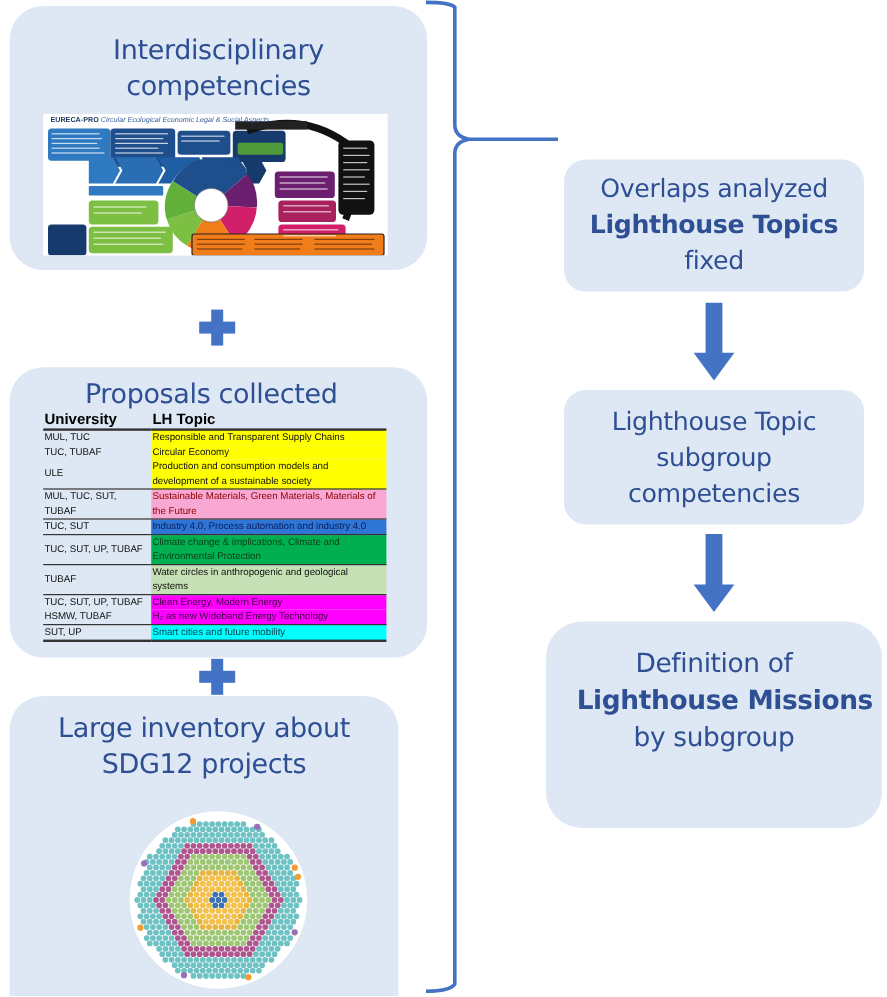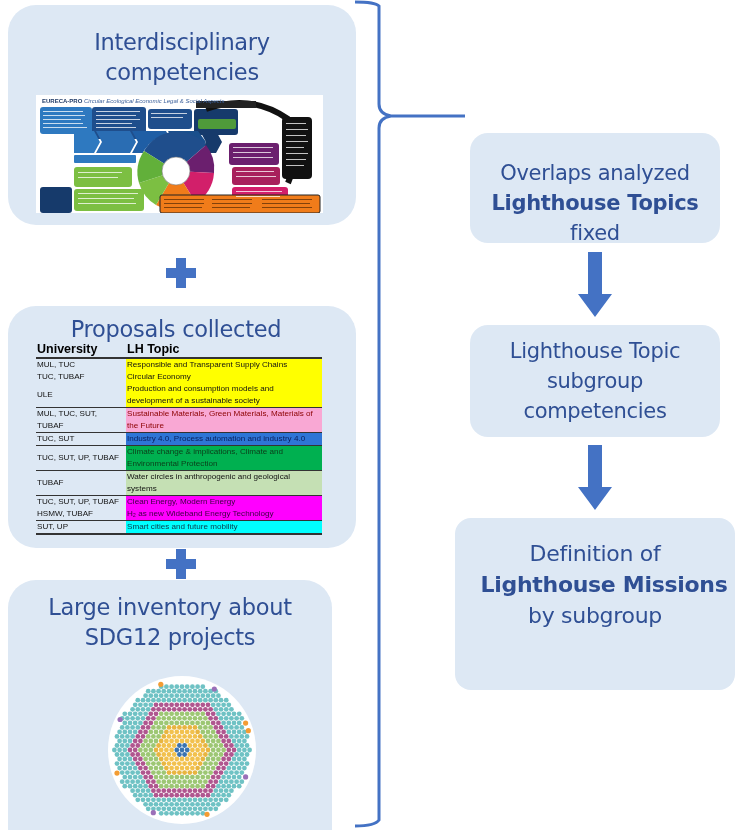--- a/index.html
+++ b/index.html
@@ -25,26 +25,26 @@
   #box1 .box-title { position: absolute; left: 0; right: 0; top: 22px; }
 
   #box2 { left: 8px; top: 306px; width: 348px; height: 242px; }
   #box2 .box-title { position: absolute; left: 0; right: 12px; top: 8px; }
 
   #box3 { left: 8px; top: 580px; width: 324px; height: 250px; border-bottom-left-radius: 0; border-bottom-right-radius: 0;}
   #box3 .box-title { position: absolute; left: 0; right: 0; top: 12px; }
 
   
   #box4 { left: 470px; top: 133px; width: 250px; height: 110px; border-radius: 18px; }
-  #box4 .box-title { position: absolute; left: 0; right: 0; top: 9px; font-size: 21px; line-height: 30px; margin-top: 16px; }
+  #box4 .box-title { position: absolute; left: 0; right: 0; top: 9px; font-size: 21px; line-height: 30px; }
 
   #box5 { left: 470px; top: 325px; width: 250px; height: 112px; border-radius: 18px; }
   #box5 .box-title { position: absolute; left: 0; right: 0; top: 11px; font-size: 21px; line-height: 30px; }
 
-  #box6 { left: 455px; top: 518px; width: 280px; height: 172px; border-radius: 16px; }
+  #box6 { left: 455px; top: 518px; width: 280px; height: 172px; border-radius: 30px; }
   #box6 .box-title { position: absolute; left: 0; right: 0; top: 20px; font-size: 22px; line-height: 31px; }
 
   
   .plus { position: absolute; width: 30px; height: 30px; }
   .plus::before, .plus::after { content: ""; position: absolute; background: #4472c4; }
   .plus::before { left: 10px; top: 0; width: 10px; height: 30px; }
   .plus::after { left: 0; top: 10px; width: 30px; height: 10px; }
   #plus1 { left: 166px; top: 258px; }
   #plus2 { left: 166px; top: 549px; }
 

